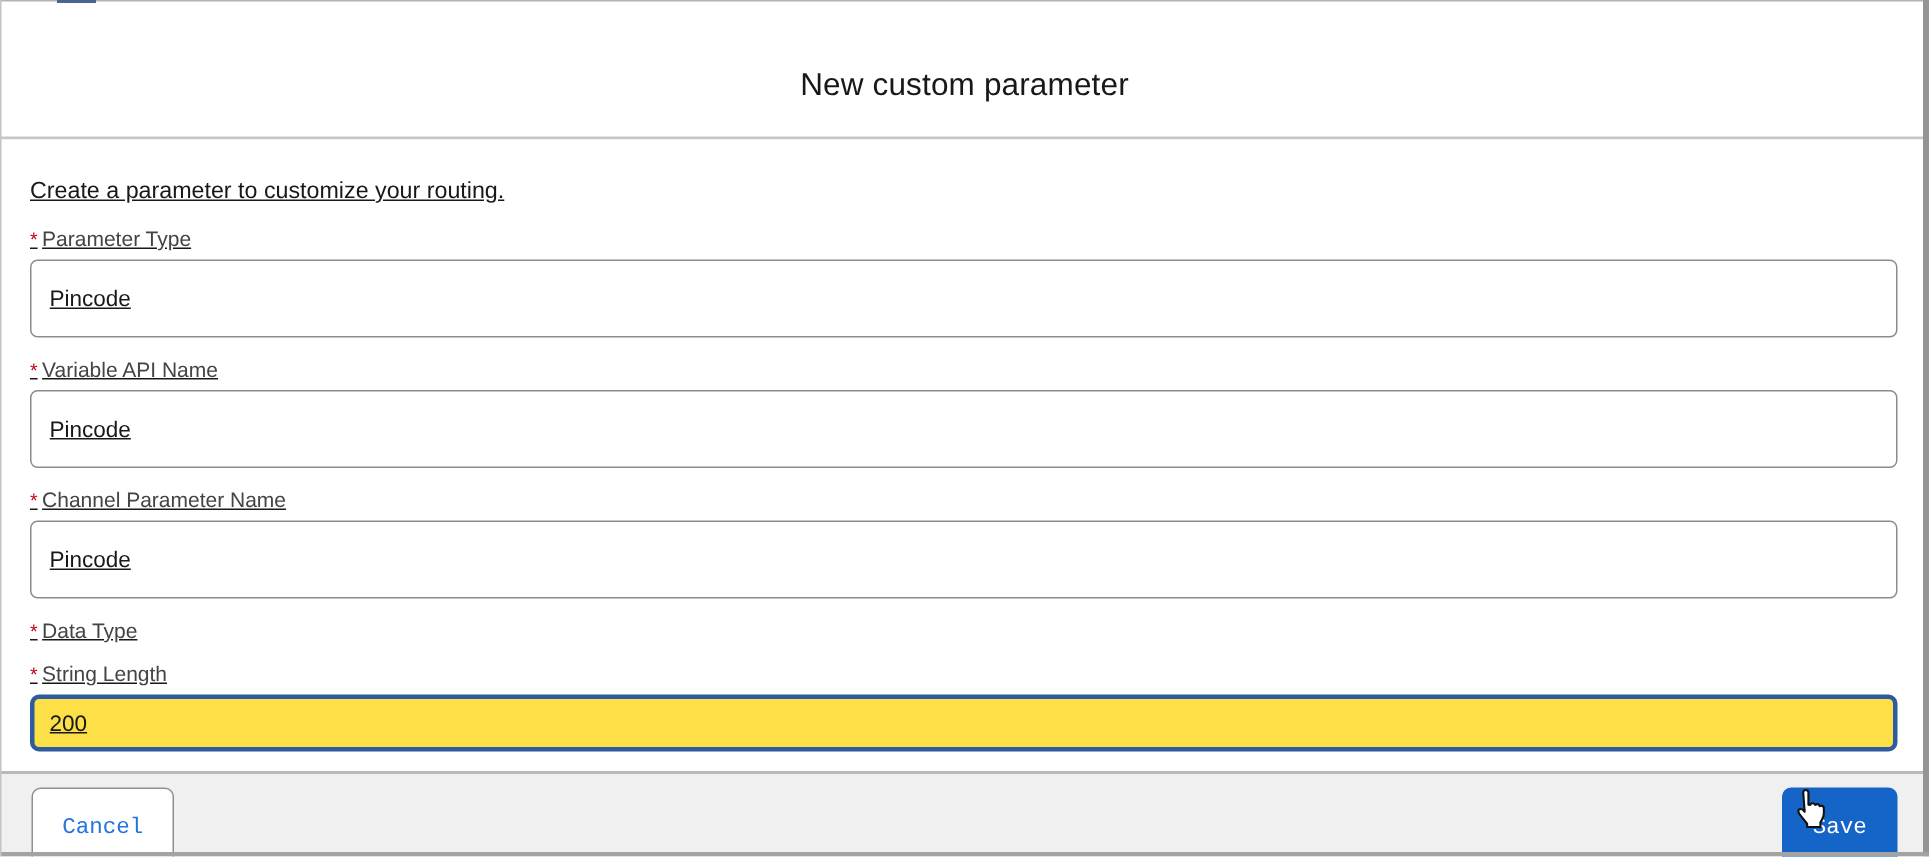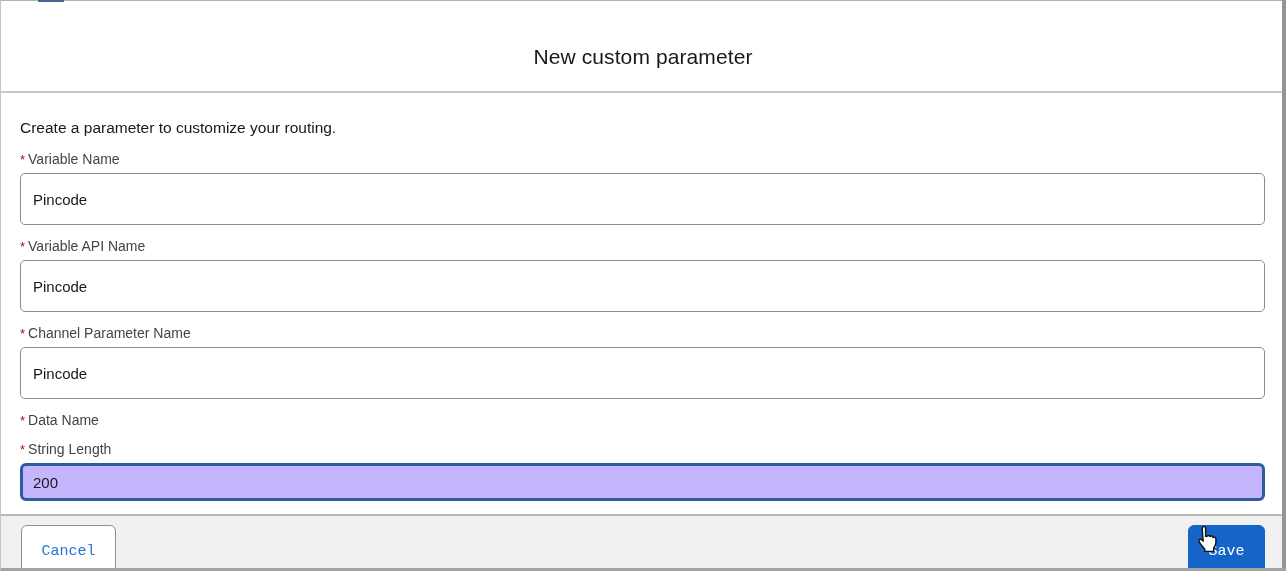--- a/index.html
+++ b/index.html
@@ -34,20 +34,21 @@
     font-size: 21px;
     font-weight: 400;
     color: #181818;
     letter-spacing: 0.1px;
   }
   
   .modal-body {
     flex: 1 1 auto;
     padding: 26px 20px 0 20px;
     background: #ffffff;
+    text-decoration: underline;
   }
   .description {
     font-size: 15.5px;
     color: #181818;
     margin-bottom: 14px;
   }
   .field { margin-bottom: 13px; }
   .field-label {
     display: flex;
     align-items: baseline;
@@ -85,21 +86,21 @@
     top: 15px;
     width: 0; height: 0;
     border-left: 6px solid transparent;
     border-right: 6px solid transparent;
     border-top: 7px solid #747474;
   }
   .text-input.focused {
     height: 38px;
     border: 3px solid #2e5a9e;
     border-radius: 6px;
-    background: #c4b5fd;
+    background: #fde047;
     padding: 12px 10px;
   }
   
   .modal-footer {
     flex: 0 0 72px;
     height: 72px;
     background: #f0f0f0;
     border-top: 2px solid #b9b9b9;
     display: flex;
     align-items: center;
@@ -154,21 +155,21 @@
   <div class="modal-header">
     <h1 class="modal-title">New custom parameter</h1>
   </div>
 
   <div class="modal-body">
     <p class="description">Create a parameter to customize your routing.</p>
 
     <div class="field">
       <div class="field-label">
         <span class="required-star">*</span>
-        <span>Variable Name</span>
+        <span>Parameter Type</span>
       </div>
       <input class="text-input" type="text" value="Pincode" style="">
     </div>
 
     <div class="field">
       <div class="field-label">
         <span class="required-star">*</span>
         <span>Variable API Name</span>
       </div>
       <input class="text-input" type="text" value="Pincode" style="">
@@ -178,21 +179,21 @@
       <div class="field-label">
         <span class="required-star">*</span>
         <span>Channel Parameter Name</span>
       </div>
       <input class="text-input" type="text" value="Pincode" style="">
     </div>
 
     <div class="field">
       <div class="field-label">
         <span class="required-star">*</span>
-        <span>Data Name</span>
+        <span>Data Type</span>
       </div>
     </div>
 
     <div class="field">
       <div class="field-label">
         <span class="required-star">*</span>
         <span>String Length</span>
       </div>
       <input class="text-input focused" type="text" value="200" style="">
     </div>

